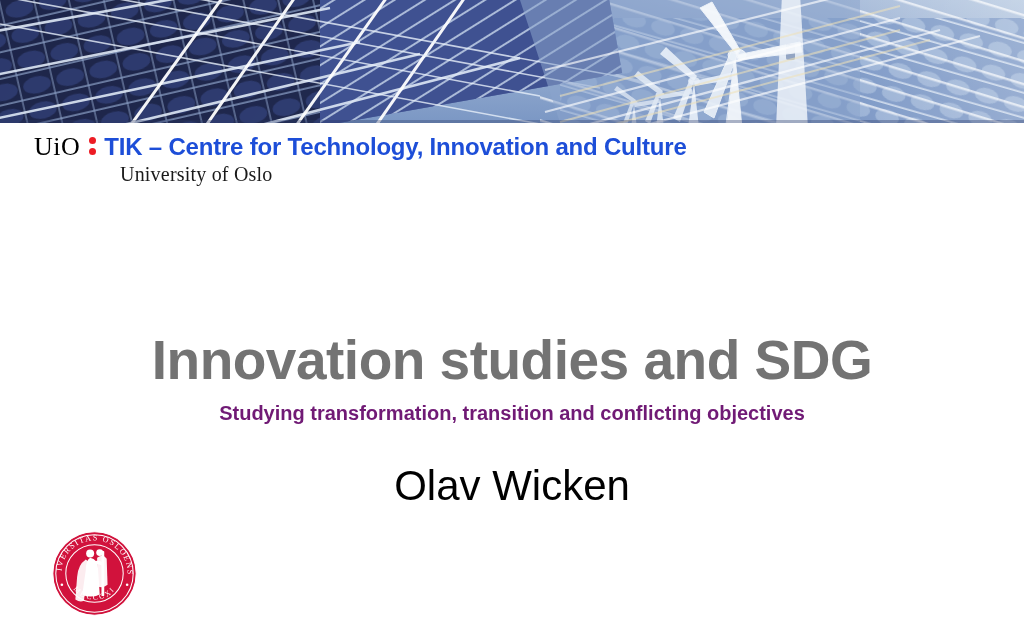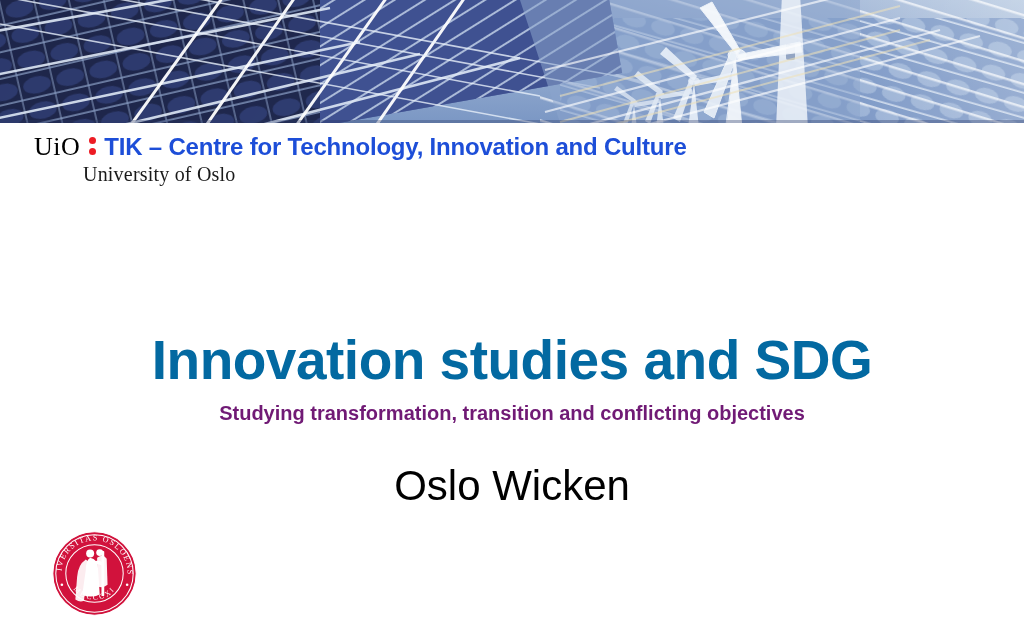--- a/index.html
+++ b/index.html
@@ -79,38 +79,38 @@
     font-size: 24px;
     letter-spacing: -0.2px;
     color: #1d4ed8;
     line-height: 26px;
   }
   .logo-row2 {
     font-family: "Liberation Serif", serif;
     font-size: 20px;
     color: #1a1a1a;
     margin-top: 4px;
-    margin-left: 49px;
+    margin-left: 86px;
     letter-spacing: 0.2px;
   }
 
   
   .title-block {
     position: absolute;
     left: 0;
     top: 330px;
     width: 1024px;
     text-align: center;
   }
   .slide-title {
     font-family: "Liberation Sans", sans-serif;
     font-weight: bold;
     font-size: 55px;
     line-height: 60px;
-    color: #0369a1;
+    color: #737373;
     letter-spacing: -0.5px;
     margin: 0;
   }
   .slide-subtitle {
     font-family: "Liberation Sans", sans-serif;
     font-weight: bold;
     font-size: 20px;
     line-height: 26px;
     color: #701a75;
     margin: 10px 0 0 0;
@@ -312,21 +312,21 @@
     </div>
     <div class="logo-row2">University of Oslo</div>
   </div>
 
   <div class="title-block">
     <h1 class="slide-title">Innovation studies and SDG</h1>
     <p class="slide-subtitle">Studying transformation, transition and conflicting objectives</p>
   </div>
 
   <div class="author-block">
-    <p class="author-name">Oslo Wicken</p>
+    <p class="author-name">Olav Wicken</p>
   </div>
 
   <div class="seal">
     <svg width="87" height="87" viewBox="0 0 100 100" xmlns="http://www.w3.org/2000/svg" aria-hidden="true">
       <defs>
         <path id="rimTop" d="M 50,50 m -38,0 a 38,38 0 1,1 76,0" fill="none"></path>
         <path id="rimBottom" d="M 50,50 m -30,0 a 30,30 0 1,0 60,0" fill="none"></path>
       </defs>
 
       <circle cx="50" cy="50" r="48" fill="#d1123c"></circle>

